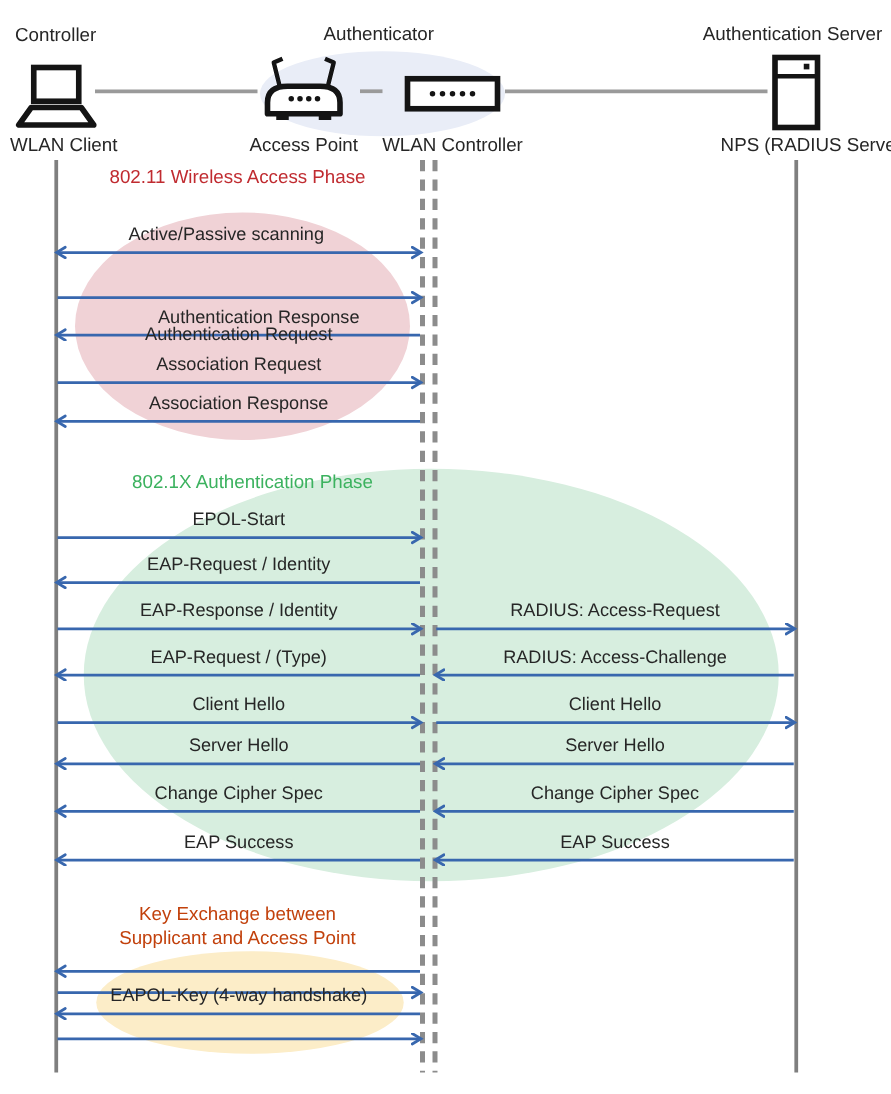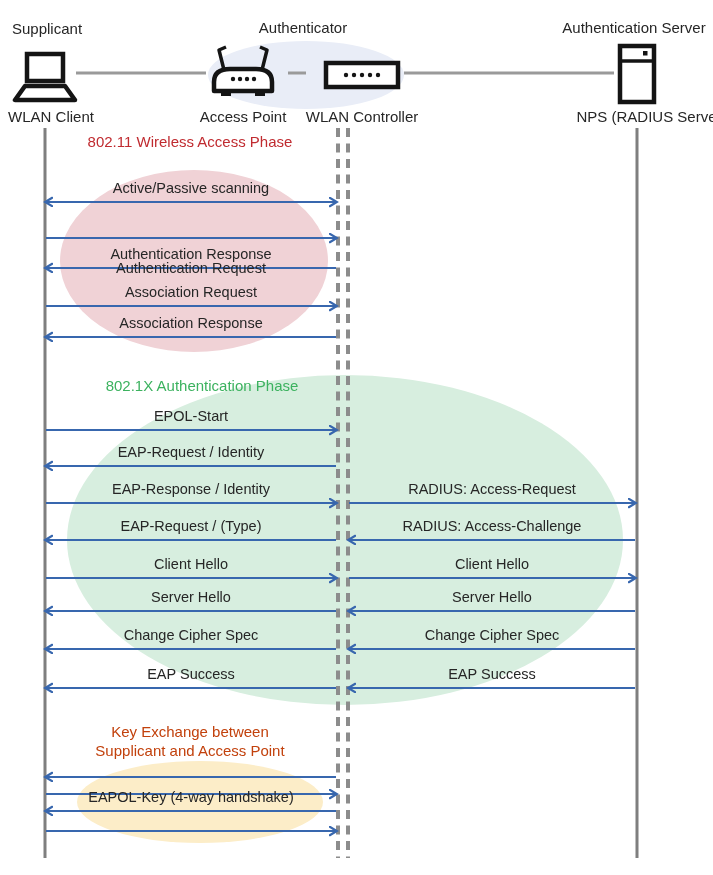--- a/index.html
+++ b/index.html
@@ -68,21 +68,21 @@
       <line x1="336" y1="649" x2="46" y2="649" stroke="#3867AE" stroke-width="2.2" marker-end="url(#arrow-end)"></line>
       <line x1="635" y1="649" x2="349" y2="649" stroke="#3867AE" stroke-width="2.2" marker-end="url(#arrow-end)"></line>
       <line x1="336" y1="688" x2="46" y2="688" stroke="#3867AE" stroke-width="2.2" marker-end="url(#arrow-end)"></line>
       <line x1="635" y1="688" x2="349" y2="688" stroke="#3867AE" stroke-width="2.2" marker-end="url(#arrow-end)"></line>
       <line x1="336" y1="777" x2="46" y2="777" stroke="#3867AE" stroke-width="2.2" marker-end="url(#arrow-end)"></line>
       <line x1="46" y1="794" x2="336" y2="794" stroke="#3867AE" stroke-width="2.2" marker-end="url(#arrow-end)"></line>
       <line x1="336" y1="811" x2="46" y2="811" stroke="#3867AE" stroke-width="2.2" marker-end="url(#arrow-end)"></line>
       <line x1="46" y1="831" x2="336" y2="831" stroke="#3867AE" stroke-width="2.2" marker-end="url(#arrow-end)"></line>
     </svg>
 
-  <div class="lbl role-lbl" style="left:12px;top:20px;text-align:left;">Supplicant</div>
+  <div class="lbl role-lbl" style="left:12px;top:20px;text-align:left;">Controller</div>
   <div class="lbl role-lbl" style="left:223px;top:19px;width:160px;">Authenticator</div>
   <div class="lbl role-lbl" style="left:558px;top:19px;width:152px;">Authentication Server</div>
 
   <svg class="icon-svg" style="left:12px;top:51px;" width="66" height="54" viewBox="0 0 66 54">
     <rect x="15" y="3" width="36" height="27" fill="#ffffff" stroke="#141414" stroke-width="4.5"></rect>
     <path d="M3,49 L63,49 L53,35 L13,35 Z" fill="#ffffff" stroke="#141414" stroke-width="4.5" stroke-linejoin="round"></path>
   </svg>
 
   <svg class="icon-svg" style="left:207px;top:44px;" width="72" height="62" viewBox="0 0 72 62">
     <path d="M17,26 L12,6 L19,3" fill="none" stroke="#141414" stroke-width="3.5" stroke-linejoin="round"></path>
@@ -109,23 +109,23 @@
     <rect x="3" y="3" width="34" height="56" fill="#ffffff" stroke="#141414" stroke-width="4.5"></rect>
     <line x1="3" y1="18" x2="37" y2="18" stroke="#141414" stroke-width="3.5"></line>
     <rect x="26" y="8" width="4.5" height="4.5" fill="#141414"></rect>
   </svg>
 
   <div class="lbl" style="left:6px;top:108px;width:90px;">WLAN Client</div>
   <div class="lbl" style="left:193px;top:108px;width:100px;">Access Point</div>
   <div class="lbl" style="left:300px;top:108px;width:124px;">WLAN Controller</div>
   <div class="lbl" style="left:574px;top:108px;width:155px;">NPS (RADIUS Server)</div>
 
-<div class="lbl msg-lbl" style="left: 41px; top: 180px; width: 300px;">Active/Passive scanning</div>
+<div class="lbl msg-lbl" style="left: 31px; top: 180px; width: 300px;">Active/Passive scanning</div>
     <div class="lbl msg-lbl" style="left: 41px; top: 216px; width: 300px; margin-top: 44px;">Authentication Request</div>
-    <div class="lbl msg-lbl" style="left: 41px; top: 246px; width: 300px; text-align: center;">Authentication Response</div>
+    <div class="lbl msg-lbl" style="left: 57px; top: 246px; width: 300px; text-align: center;">Authentication Response</div>
     <div class="lbl msg-lbl" style="left: 41px; top: 284px; width: 300px;">Association Request</div>
     <div class="lbl msg-lbl" style="left: 41px; top: 315px; width: 300px;">Association Response</div>
     <div class="lbl msg-lbl" style="left: 41px; top: 408px; width: 300px;">EPOL-Start</div>
     <div class="lbl msg-lbl" style="left: 41px; top: 444px; width: 300px;">EAP-Request / Identity</div>
     <div class="lbl msg-lbl" style="left: 342px; top: 481px; width: 300px;">RADIUS: Access-Request</div>
     <div class="lbl msg-lbl" style="left: 41px; top: 481px; width: 300px;">EAP-Response / Identity</div>
     <div class="lbl msg-lbl" style="left: 41px; top: 518px; width: 300px;">EAP-Request / (Type)</div>
     <div class="lbl msg-lbl" style="left: 342px; top: 518px; width: 300px;">RADIUS: Access-Challenge</div>
     <div class="lbl msg-lbl" style="left: 41px; top: 556px; width: 300px;">Client Hello</div>
     <div class="lbl msg-lbl" style="left: 342px; top: 556px; width: 300px;">Client Hello</div>

